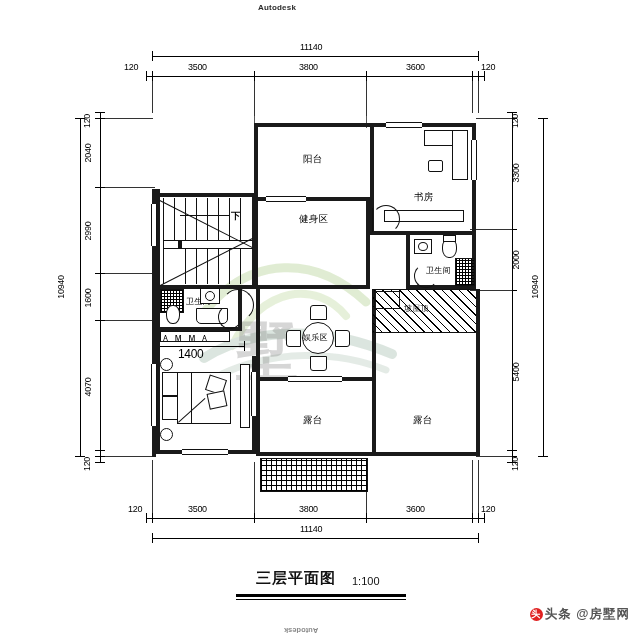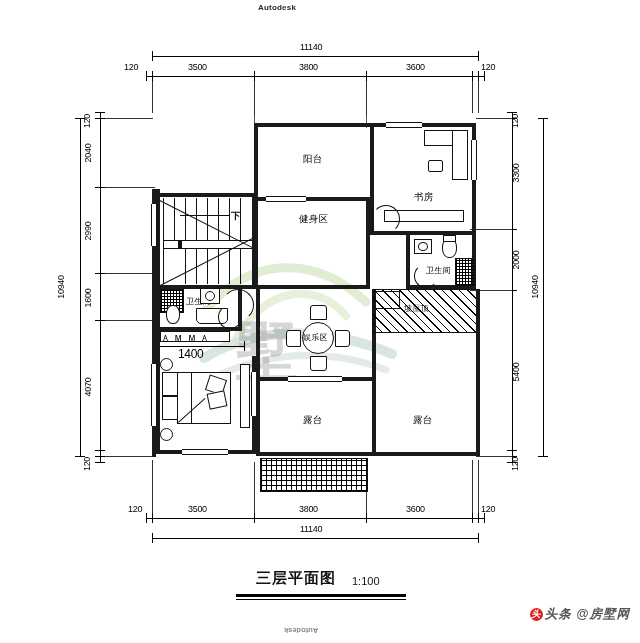--- a/index.html
+++ b/index.html
@@ -19,21 +19,21 @@
   .lbl{position:absolute;font-size:9.5px;color:#000;white-space:nowrap;letter-spacing:.2px;}
   .tick{position:absolute;background:#000;width:1px;height:9px;}
 
   
   #autodesk-top{position:absolute;left:258px;top:3px;font-size:8px;font-weight:bold;letter-spacing:.2px;color:#2b2b2b;}
   #autodesk-bottom{position:absolute;left:284px;top:626px;font-size:7.5px;font-weight:bold;color:#8a8a8a;transform:rotate(180deg);}
   #plan-title{position:absolute;left:256px;top:569px;font-size:15px;font-weight:bold;letter-spacing:1px;}
   #plan-scale{position:absolute;left:352px;top:575px;font-size:11px;}
   #title-rule1{position:absolute;left:236px;top:594px;width:170px;height:3px;background:#000;}
   #title-rule2{position:absolute;left:236px;top:599px;width:170px;height:1px;background:#000;}
-  #watermark-bottom{position:absolute;right:10px;top:606px;font-size:12.5px;font-weight:bold;color:#555;letter-spacing:1px;font-style:italic;}
+  #watermark-bottom{position:absolute;right:10px;top:606px;font-size:12.5px;font-weight:bold;color:#555;letter-spacing:1px;}
   #wm-dot{display:inline-block;width:13px;height:13px;border-radius:50%;background:#e02020;color:#fff;font-size:9px;line-height:13px;text-align:center;vertical-align:1px;margin-right:2px;font-weight:bold;}
 
   
   #logo-wm{position:absolute;left:196px;top:250px;width:210px;height:150px;opacity:.5;}
   #wm-kanji{position:absolute;left:236px;top:320px;font-size:62px;font-weight:bold;color:rgba(120,120,120,.30);line-height:1;letter-spacing:4px;}
 
   
   .hatch45{
     background-image:repeating-linear-gradient(45deg,#000 0 1px,transparent 1px 6px);
   }

